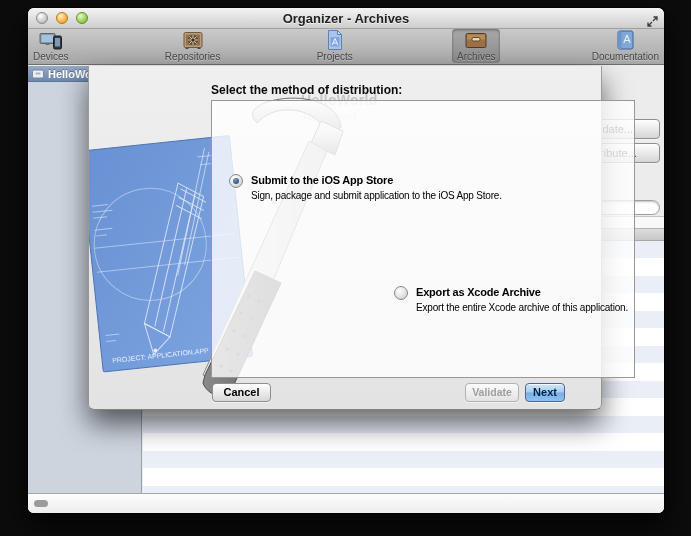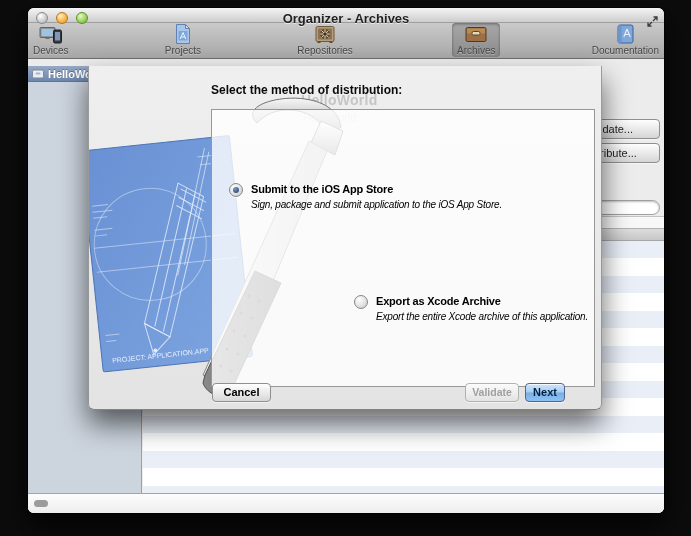--- a/index.html
+++ b/index.html
@@ -10,21 +10,21 @@
     position:relative;
     overflow:hidden;
   }
   
   .window {
     position:absolute; left:28px; top:8px; width:636px; height:505px;
     border-radius:6px; overflow:hidden; background:#ececec;
     box-shadow:0 0 0 1px rgba(0,0,0,.55), 0 12px 30px rgba(0,0,0,.9);
   }
   .titlebar {
-    position:relative; height:15px;
+    position:relative; height:21px;
     background:linear-gradient(#f4f4f4,#cdcdcd);
     border-bottom:1px solid #9f9f9f;
   }
   .traffic { position:absolute; left:8px; top:4px; display:flex; gap:8px; }
   .light { width:12px; height:12px; border-radius:50%; }
   .light.close { background:radial-gradient(circle at 35% 30%, #ffffff, #cfcfcf 55%, #a9a9a9); border:1px solid #898989; }
   .light.min   { background:radial-gradient(circle at 35% 30%, #ffeec2, #f8b84d 55%, #e6921f); border:1px solid #b5761c; }
   .light.zoom  { background:radial-gradient(circle at 35% 30%, #e6f8c8, #9fd55f 55%, #6fae35); border:1px solid #5d8e2b; }
   .title {
     text-align:center; font-size:13px; font-weight:bold; color:#222;
@@ -91,39 +91,39 @@
     border-left:1px solid rgba(0,0,0,.35); border-right:1px solid rgba(0,0,0,.35);
     border-bottom:1px solid rgba(0,0,0,.45);
     border-radius:0 0 6px 6px;
     box-shadow:0 14px 28px rgba(0,0,0,.6);
   }
   .sheet-heading { position:absolute; left:122px; top:17px; font-size:12px; font-weight:bold; color:#0a0a0a; }
   .wm-big { position:absolute; left:212px; top:26px; font-size:14px; font-weight:bold; color:rgba(120,120,120,.34); letter-spacing:.3px; }
   .wm-small { position:absolute; left:214px; top:45px; font-size:11px; color:rgba(120,120,120,.2); }
   .xcode-art { position:absolute; left:0; top:25px; width:260px; height:319px; pointer-events:none; }
   .option-box {
-    position:absolute; left:122px; top:34px; width:384px; height:278px;
-    background:rgba(255,255,255,.8); border:1px solid #979797;margin-top:9px;
+    position:absolute; left:122px; top:34px; width:424px; height:278px;
+    background:rgba(255,255,255,.8); border:1px solid #979797;
   }
   .option { position:absolute; left:17px; right:6px; display:flex; gap:8px; }
   .option.o1 { top:72px; }
   .option.o2 { top:131px; }
   .option.o3 { top:184px;justify-content:flex-end; }
   .radio {
     flex:0 0 14px; width:14px; height:14px; border-radius:50%; margin-top:1px;
     background:radial-gradient(circle at 35% 30%, #ffffff, #e2e2e2 55%, #c2c2c2);
     border:1px solid #878787; box-shadow:0 1px 0 rgba(255,255,255,.8);
     position:relative;
   }
   .radio.selected::after {
     content:""; position:absolute; left:3px; top:3px; width:6px; height:6px; border-radius:50%;
     background:radial-gradient(circle at 35% 30%, #7d97bd, #3c5a86 65%, #2a4466);
   }
   .option-title { font-size:11px; font-weight:bold; color:#000; line-height:15px; letter-spacing:-.2px; white-space:nowrap; }
-  .option-desc { font-size:10px; color:#000; line-height:16px; letter-spacing:-.2px; white-space:nowrap;font-style:italic; }
+  .option-desc { font-size:10px; color:#000; line-height:16px; letter-spacing:-.2px; white-space:nowrap; }
   .sheet-btn {
     position:absolute; top:317px; height:19px; border-radius:4px;
     font-size:11px; font-weight:bold; text-align:center; line-height:17px;
     border:1px solid #8f8f8f; background:linear-gradient(#ffffff,#d7d7d7);
     color:#000; box-shadow:0 1px 0 rgba(255,255,255,.55);
   }
   .btn-cancel { left:123px; width:59px; }
   .btn-previous { left:376px; width:54px; color:#9f9f9f; border-color:#b2b2b2; background:linear-gradient(#fbfbfb,#e3e3e3); font-size:10.5px; }
   .btn-next {
     left:436px; width:40px; color:#05203f; border-color:#53648c;
@@ -155,45 +155,45 @@
       <span>
         <svg width="24" height="19" viewBox="0 0 24 19">
           <rect x="1" y="2.5" width="15" height="10" rx="1" fill="#8f959c" stroke="#5f656c"></rect>
           <rect x="2.5" y="4" width="12" height="7" fill="#9fc4e2"></rect>
           <rect x="6.5" y="12.5" width="4" height="1.5" fill="#6f6f6f"></rect>
           <rect x="14.5" y="5" width="8" height="13" rx="1.5" fill="#34373d" stroke="#1d1f23"></rect>
           <rect x="16" y="7" width="5" height="8.5" fill="#7f98b5"></rect>
         </svg>
       </span>
       <span class="tool-label">Devices</span>
-    </div>
-    <div class="tool-item">
-      <span>
-        <svg width="20" height="20" viewBox="0 0 20 20">
-          <path d="M3.5 .5 h9 l4 4 v15 h-13 z" fill="#a9c6ea" stroke="#5f82b4"></path>
-          <path d="M12.5 .5 l4 4 h-4 z" fill="#d2e1f4" stroke="#5f82b4"></path>
-          <rect x="5.5" y="7" width="9" height="9.5" rx="1" fill="#7fa6da"></rect>
-          <path d="M10 8.5 l2.8 6.5 M10 8.5 l-2.8 6.5 M8 13 h4" stroke="#eef4fc" stroke-width="1" fill="none"></path>
-        </svg>
-      </span>
-      <span class="tool-label">Projects</span>
     </div>
     <div class="tool-item">
       <span>
         <svg width="24" height="19" viewBox="0 0 24 19">
           <rect x="3" y="1.5" width="18" height="15" rx="1.5" fill="#b79d79" stroke="#6f5a3e"></rect>
           <rect x="5" y="3.5" width="14" height="11" rx="1" fill="#8a7354"></rect>
           <circle cx="12" cy="9" r="4.5" fill="#6b573c" stroke="#4e3d28"></circle>
           <path d="M8.5 5.5 L15.5 12.5 M15.5 5.5 L8.5 12.5 M12 4 V14 M7 9 H17" stroke="#d9c8a9" stroke-width="1"></path>
           <circle cx="12" cy="9" r="1.6" fill="#3e3020"></circle>
           <rect x="4.5" y="16.5" width="3" height="1.5" fill="#5f4a30"></rect>
           <rect x="16.5" y="16.5" width="3" height="1.5" fill="#5f4a30"></rect>
         </svg>
       </span>
       <span class="tool-label">Repositories</span>
+    </div>
+    <div class="tool-item">
+      <span>
+        <svg width="20" height="20" viewBox="0 0 20 20">
+          <path d="M3.5 .5 h9 l4 4 v15 h-13 z" fill="#a9c6ea" stroke="#5f82b4"></path>
+          <path d="M12.5 .5 l4 4 h-4 z" fill="#d2e1f4" stroke="#5f82b4"></path>
+          <rect x="5.5" y="7" width="9" height="9.5" rx="1" fill="#7fa6da"></rect>
+          <path d="M10 8.5 l2.8 6.5 M10 8.5 l-2.8 6.5 M8 13 h4" stroke="#eef4fc" stroke-width="1" fill="none"></path>
+        </svg>
+      </span>
+      <span class="tool-label">Projects</span>
     </div>
     <div class="tool-item selected">
       <span>
         <svg width="24" height="19" viewBox="0 0 24 19">
           <rect x="2" y="2.5" width="20" height="14" rx="1.5" fill="#9c7044" stroke="#4f3a20"></rect>
           <rect x="3" y="3.5" width="18" height="5" fill="#b78a56"></rect>
           <rect x="8" y="6.5" width="8" height="3.5" rx="1.5" fill="#e6dabd" stroke="#5f4426"></rect>
         </svg>
       </span>
       <span class="tool-label">Archives</span>

